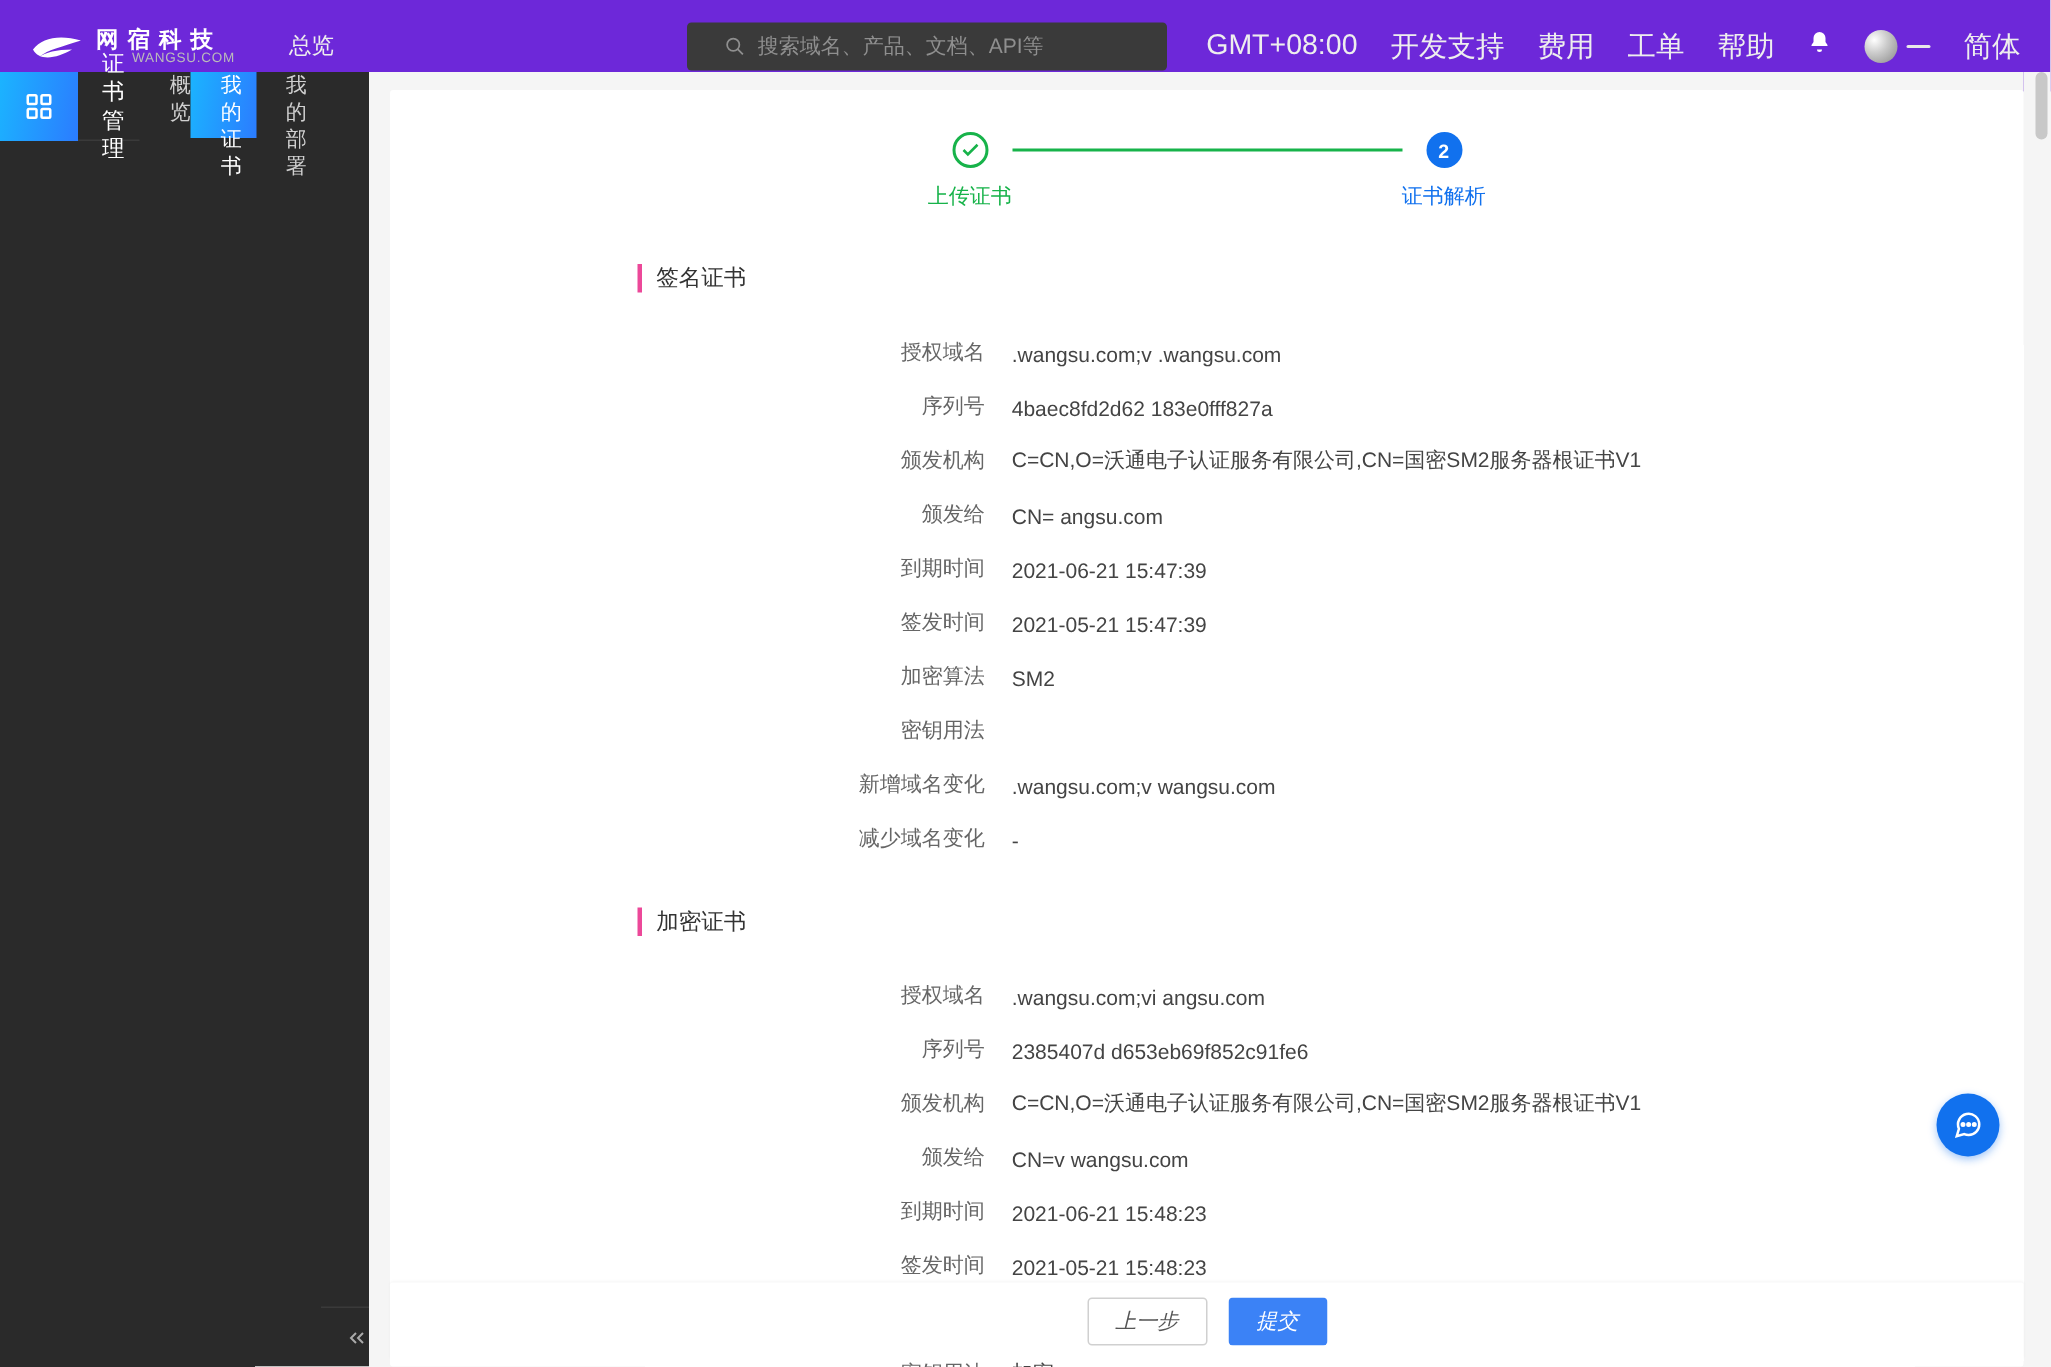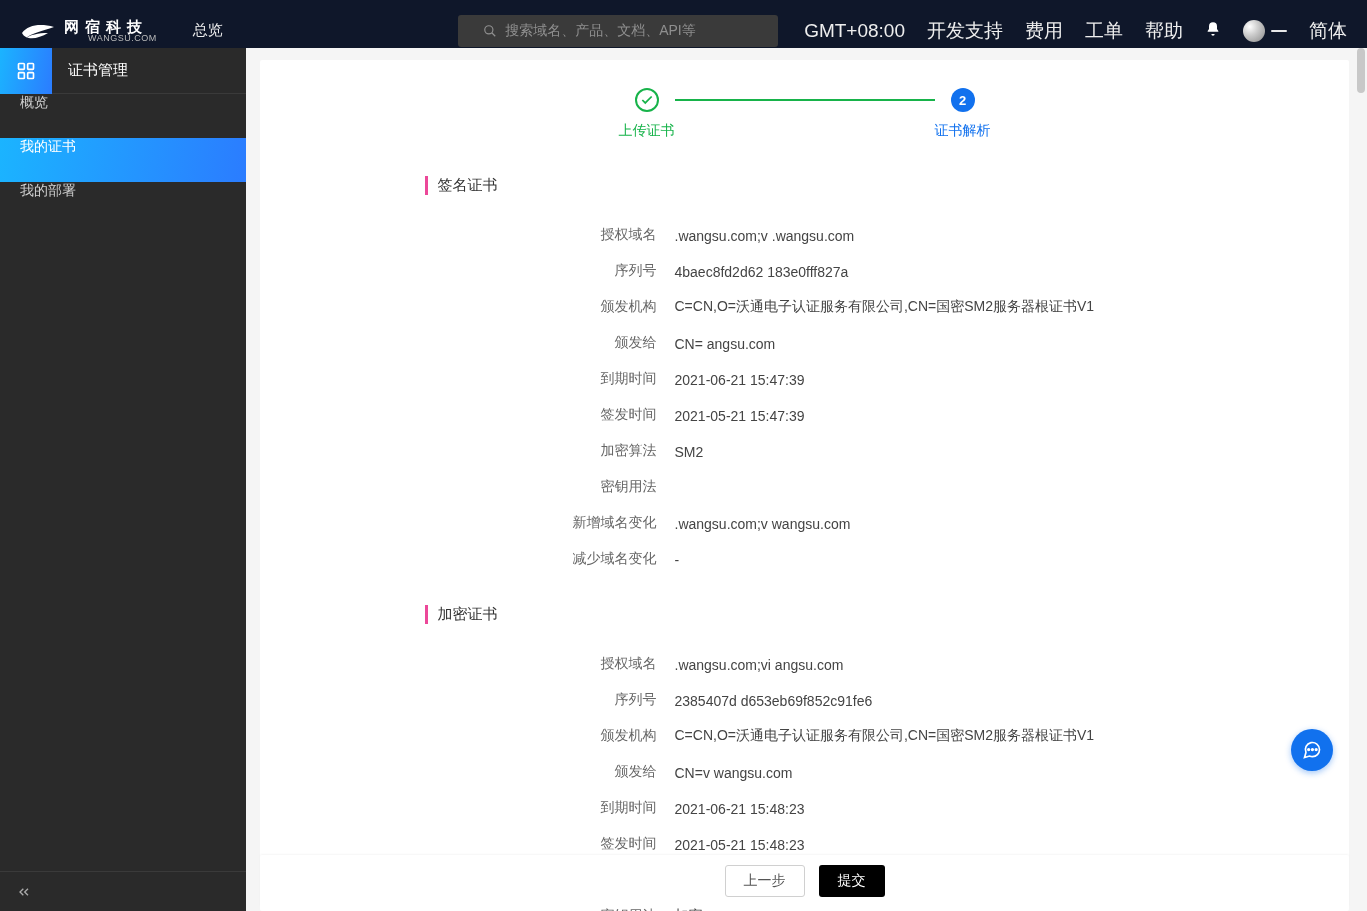--- a/index.html
+++ b/index.html
@@ -1,35 +1,35 @@
 <!DOCTYPE html>
 <html><head>
   <meta charset="utf-8">
   <style>
     * { margin:0; padding:0; box-sizing:border-box; }
     body { font-family:-apple-system,BlinkMacSystemFont,"Segoe UI","PingFang SC","Microsoft YaHei",sans-serif; font-size:14px; color:#333; overflow:hidden; width:1367px; height:911px; background:#f5f5f5; position:relative; }
 
     
-    .header { height:61px; background:#0f172a; display:flex; align-items:center; padding:0 20px; color:#d8d8d8; }
+    .header { height:61px; background:#6d28d9; display:flex; align-items:center; padding:0 20px; color:#d8d8d8; }
     .logo { display:flex; align-items:center; gap:8px; }
     .logo svg { display:block; }
     .logo-txt { display:flex; flex-direction:column; line-height:1; }
     .brand-top { font-size:15px; color:#fff; letter-spacing:6px; font-weight:600; }
     .brand-bot { font-size:9px; color:#bbb; letter-spacing:0.5px;margin-left:24px; }
     .nav-l { margin-left:36px; font-size:15px; color:#eee; cursor:pointer; }
     .search { margin-left:auto; margin-right:10px; width:320px; height:32px; background:#3a3a3a; border-radius:3px; display:flex; align-items:center; padding:0 25px; gap:8px; color:#8f8f8f; }
     .search svg { flex-shrink:0; }
     .top-r { display:flex; align-items:center; gap:22px; font-size:19px; color:#eee; margin-left:16px; }
     .top-r > span { cursor:pointer; }
     .avatar { width:22px; height:22px; border-radius:50%; background:radial-gradient(circle at 30% 30%, #fff 0%, #ccc 40%, #888 100%); }
     .user-r { display:flex; align-items:center; gap:6px; }
     .user-name { background:#e8e8e8; color:#333; padding:1px 8px; border-radius:2px; font-size:12px; }
 
     
-    .sidebar { position:absolute; top:48px; left:0; bottom:0; width:246px; background:#2a2a2a; color:#d8d8d8; display:flex; flex-direction:column; }
+    .sidebar { position:absolute; top:48px; left:0; bottom:0; width:246px; background:#2a2a2a; color:#d8d8d8; display:flex; flex-direction:row; }
     .apps-icon { position:absolute; top:48px; left:0; width:52px; height:46px; background:linear-gradient(100deg,#1bb4ff,#2b7cff); display:flex; align-items:center; justify-content:center; z-index:2; }
     .sidebar-title { height:46px; padding-left:68px; display:flex; align-items:center; font-size:15px; color:#fff; border-bottom:1px solid #3a3a3a; }
     .menu-item { height:44px; display:flex; padding-left:20px; font-size:14px; color:#d0d0d0; cursor:pointer; }
     .menu-item.active { background:linear-gradient(100deg,#1bb4ff,#2b7cff); color:#fff; }
     .collapse-ctl { margin-top:auto; height:40px; border-top:1px solid #3a3a3a; display:flex; align-items:center; padding-left:16px; cursor:pointer; }
 
     
     .main { position:absolute; top:48px; left:246px; right:18px; bottom:0; background:#f5f5f5; padding:12px 0 0 14px; }
     .panel { background:#fff; height:100%; overflow:auto; position:relative; border-radius:2px; }
     .content { padding:28px 0 100px; }
@@ -47,23 +47,23 @@
     
     .form { width:760px; margin:36px auto 0; }
     .sec-head { border-left:3px solid #ec4899; padding-left:10px; font-size:15px; font-weight:500; color:#333; margin-bottom:22px; }
     .row { display:flex; align-items:flex-end; padding:9px 0; }
     .row-label { width:250px; text-align:right; padding-right:18px; color:#666; font-size:14px; }
     .row-val { flex:1; color:#444; font-size:14px; word-break:break-all; }
     .sec + .sec { margin-top:28px; }
 
     
     .footer { position:absolute; left:260px; right:18px; bottom:4px; height:52px; background:#fff; display:flex; align-items:center; justify-content:center; gap:14px; border-radius:2px; box-shadow:0 -1px 2px rgba(0,0,0,.04);}
-    .btn { height:32px; padding:0 18px; border-radius:3px; font-size:14px; display:flex; align-items:center; justify-content:center; cursor:pointer; border:1px solid transparent; }
+    .btn { height:32px; padding:0 18px; border-radius:3px; font-size:14px; display:flex; align-items:center; justify-content:center; cursor:pointer; border:1px solid transparent;font-style:italic; }
     .btn-default { background:#fff; border-color:#d0d0d0; color:#555; }
-    .btn-primary { background:#000000; color:#fff; }
+    .btn-primary { background:#3b82f6; color:#fff; }
 
     
     .fab { position:absolute; right:34px; bottom:140px; width:42px; height:42px; border-radius:50%; background:#1171ee; display:flex; align-items:center; justify-content:center; box-shadow:0 2px 6px rgba(17,113,238,.4); cursor:pointer; }
     .right-rail { position:absolute; right:0; top:48px; bottom:0; width:18px; background:#f5f5f5; }
     .scroll-thumb { position:absolute; right:2px; top:0; width:8px; height:45px; background:#c8c8c8; border-radius:4px; }
   </style>
 </head>
 <body>
 
 <div class="header">

